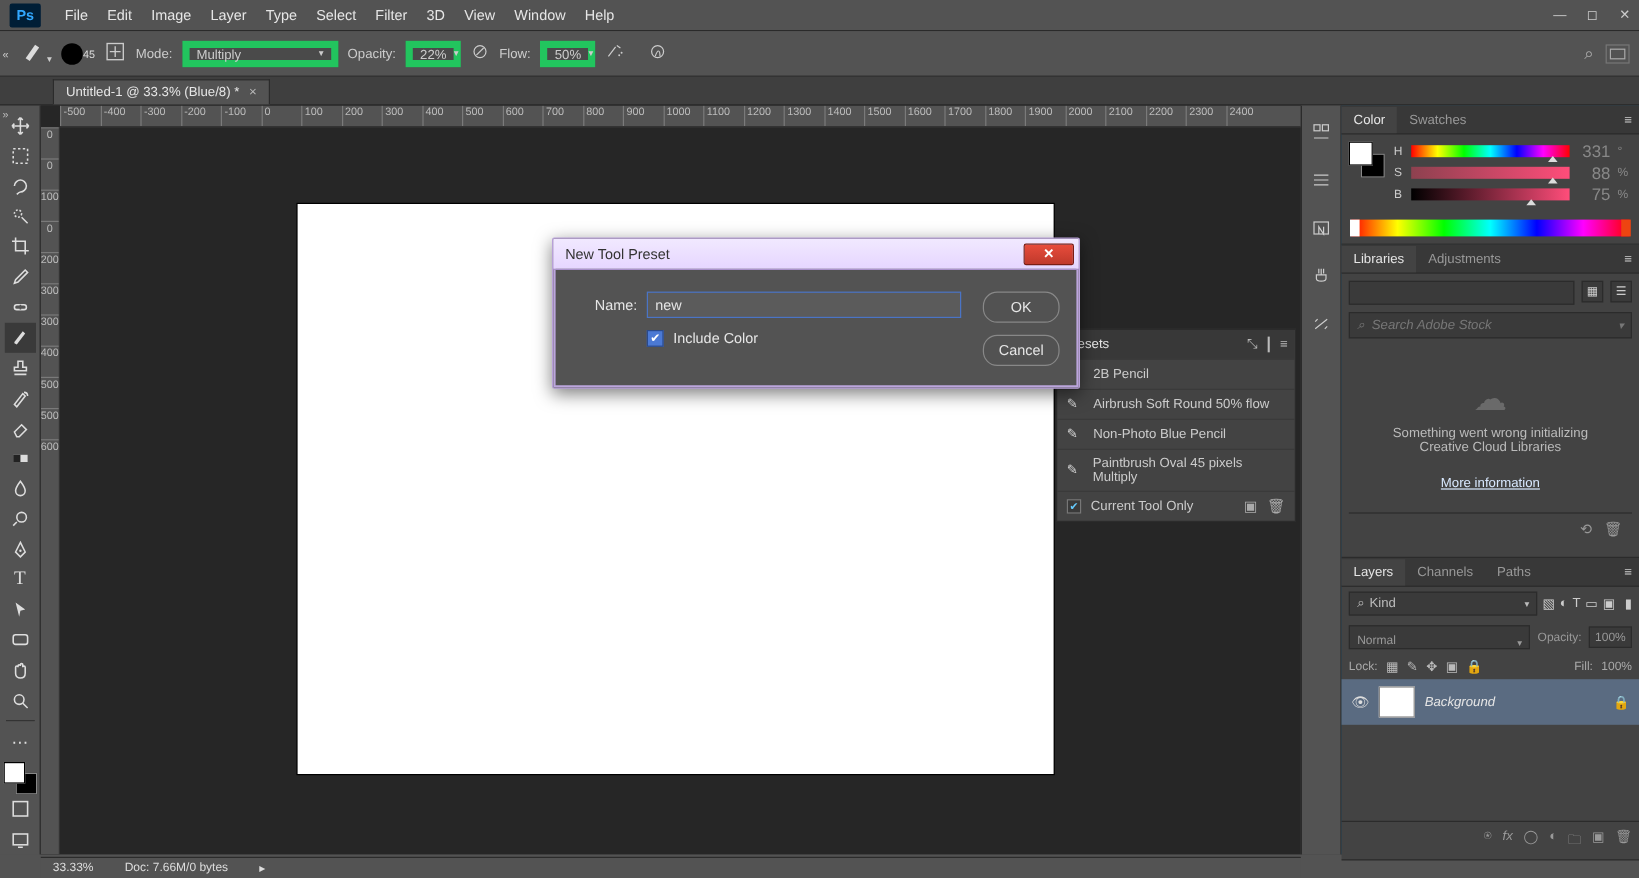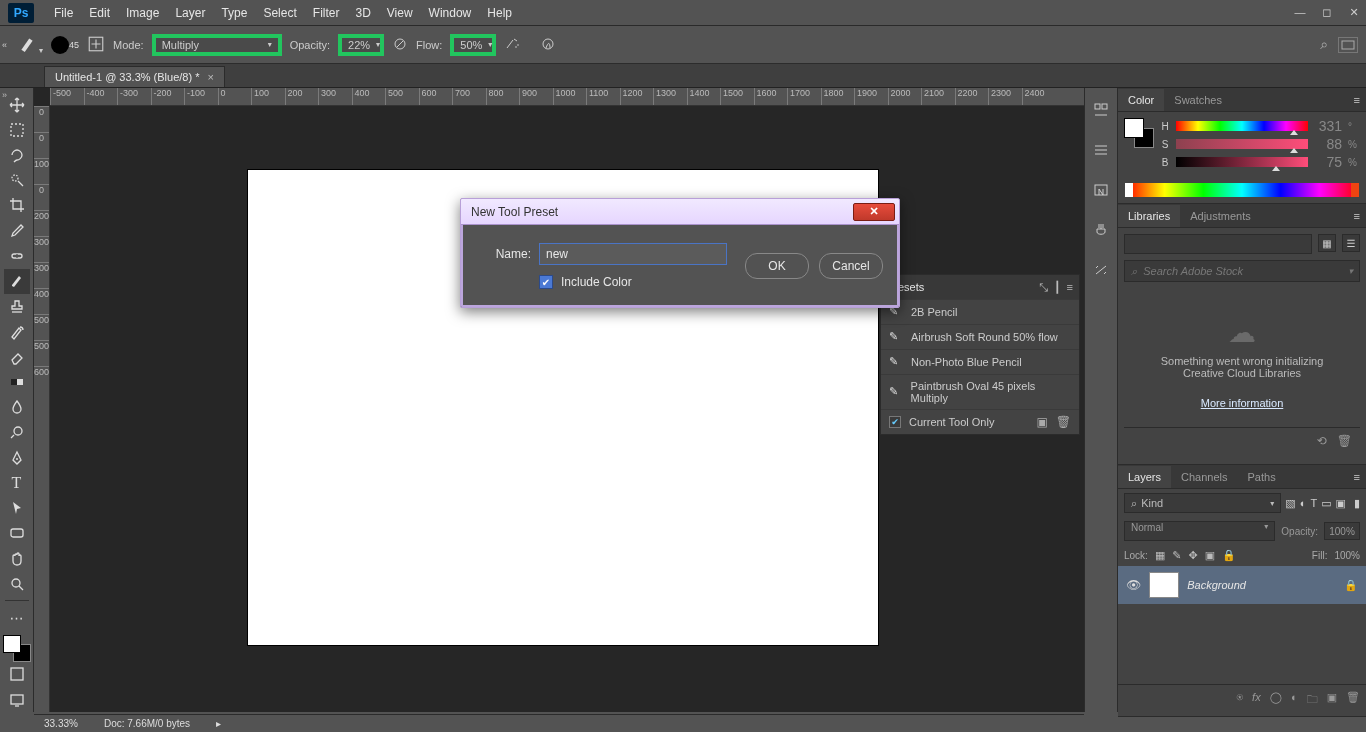--- a/index.html
+++ b/index.html
@@ -10,21 +10,21 @@
 .menubar .logo { width: 26px; height: 20px; background: #001e36; color:#31a8ff; font-weight:700; font-size:12px; display:flex; align-items:center; justify-content:center; border-radius:2px; margin-right:12px;}
 .menubar .menu-item { padding: 4px 8px; color:#e6e6e6; font-size:12px; cursor:default; }
 .menubar .spacer { flex:1; }
 .win-controls span { display:inline-block; width:24px; text-align:center; color:#ccc; font-size:11px; }
 
 
 .optbar { height:38px; background:#535353; border-bottom:1px solid #2c2c2c; display:flex; align-items:center; padding-left:12px; gap:8px; position:relative; }
 .optbar .brush-swatch{ width:18px; height:18px; border-radius:50%; background:#000; }
 .optbar .num { font-size:9px; color:#ddd; }
 .optbar .pair{ display:flex; flex-direction:row; align-items:center; }
-.optbar .optbox{ display:flex; align-items:center; height:22px; background:#4a4a4a; border:4px solid #22c55e; padding:0 6px; gap:6px; font-size:11px; color:#ccc;}
+.optbar .optbox{ display:flex; align-items:flex-start; height:22px; background:#4a4a4a; border:6px solid #22c55e; padding:0 6px; gap:6px; font-size:11px; color:#ccc;}
 .optbar .label{font-size:11px;color:#ccc;}
 .opt-expand { position:absolute; left:2px; top:50%; transform:translateY(-50%); font-size:9px; color:#ccc;}
 .opt-right{ position:absolute; right:8px; display:flex; gap:10px; align-items:center;}
 .opt-right .iconbox{ width:20px; height:16px; border:1px solid #777; display:flex; align-items:center; justify-content:center;}
 .opt-right .search{ font-size:14px; color:#aaa;}
 
 
 .tabrow { height:24px; background:#3f3f3f; display:flex; align-items:flex-end; padding-left:44px; border-bottom:1px solid #222;}
 .doc-tab{ background:#535353; border:1px solid #2b2b2b; border-bottom:none; padding:4px 10px; font-size:11px; color:#e6e6e6; display:flex; align-items:center; gap:8px;}
 .doc-tab .close-x{ font-size:11px; color:#bbb;}
@@ -84,21 +84,21 @@
 .lib-search{ height:22px; background:#3a3a3a; border:1px solid #2b2b2b; padding-left:6px; display:flex; align-items:center; gap:6px; color:#777; font-style:italic;}
 .lib-msg{ text-align:center; padding:34px 10px 4px; font-size:11px; color:#bbb;}
 .lib-msg .cloud{ font-size:28px; color:#6a6a6a; display:block; margin-bottom:6px;}
 .lib-link{ text-align:center; color:#d9e9ff; text-decoration:underline; font-size:11px; margin-top:14px;}
 .lib-footer{ display:flex; justify-content:flex-end; gap:10px; padding:6px 8px; font-size:12px; color:#999; border-top:1px solid #2b2b2b; margin-top:18px;}
 
 
 .layers-filter{ display:flex; align-items:center; gap:4px; padding:4px 6px;}
 .layers-filter .dd{ flex:1; height:20px; background:#3a3a3a; border:1px solid #2b2b2b; display:flex; align-items:center; padding:0 6px; gap:4px; color:#bbb;}
 .layers-row{ display:flex; align-items:center; gap:6px; padding:4px 6px; font-size:10px; color:#999;}
-.layers-row .dd{ flex:1; height:20px; background:#3a3a3a; border:1px solid #2b2b2b; display:flex; align-items:flex-start; padding:0 6px;}
+.layers-row .dd{ flex:1; height:20px; background:#3a3a3a; border:1px solid #2b2b2b; display:flex; align-items:flex-end; padding:0 6px;}
 .layers-row .pct{ width:36px; height:18px; background:#3a3a3a; border:1px solid #2b2b2b; text-align:center; line-height:18px;}
 .lock-row{ display:flex; align-items:center; gap:7px; padding:4px 6px; color:#aaa; font-size:10px;}
 .lock-row .ic{ font-size:11px; color:#bbb;}
 .layer-item{ display:flex; align-items:center; gap:8px; padding:6px 8px; background:#5a6b81;}
 .layer-item .eye{ color:#ddd; font-size:12px;}
 .layer-item .thumb{ width:30px; height:26px; background:#fff; border:1px solid #888;}
 .layer-item .name{ font-style:italic; color:#e6e6e6;}
 .layer-item .lock{ margin-left:auto; color:#ddd;}
 .layers-footer{ display:flex; justify-content:flex-end; gap:9px; padding:6px 6px; color:#999; font-size:11px; border-top:1px solid #2b2b2b; margin-top:80px;}
 
@@ -119,21 +119,21 @@
 .dialog .titlebar{ height:26px; background:linear-gradient(#f1e9ff,#e6d6ff); border-bottom:1px solid #aa92cc; display:flex; align-items:center; padding:0 4px 0 10px; color:#333; font-size:12px;}
 .dialog .titlebar .title{ flex:1;}
 .dialog .titlebar .close{ width:42px; height:18px; background:linear-gradient(#e74c3c,#c0392b); border:1px solid #7a1d14; border-radius:2px; color:#fff; display:flex; align-items:center; justify-content:center; font-size:11px; font-weight:bold;}
 .dialog .body{ padding:18px 16px 18px 22px; display:flex; gap:18px;}
 .dialog .fields{ flex:1; }
 .dialog .field-row{ display:flex; align-items:center; gap:8px; margin-bottom:10px;}
 .dialog .field-row .lab{ width:48px; text-align:right; font-size:12px; color:#e6e6e6;}
 .dialog .field-row input[type=text]{ flex:1; height:22px; background:#5b5b5b; border:1px solid #4a74c5; color:#e6e6e6; padding:0 6px; font-size:12px; outline:none;}
 .dialog .chk-row{ display:flex; align-items:center; gap:8px; padding-left:56px; font-size:12px; color:#e6e6e6;}
 .dialog .chk-row .chk{ width:14px; height:14px; background:#4b79d4; border:1px solid #2b4a8a; display:flex; align-items:center; justify-content:center; color:#fff; font-size:10px;}
-.dialog .buttons{ display:flex; flex-direction:row; gap:10px;align-items:center;}
+.dialog .buttons{ display:flex; flex-direction:column; gap:10px;}
 .dialog .btn{ width:64px; height:26px; background:#525252; border:1px solid #888; border-radius:12px; display:flex; align-items:center; justify-content:center; font-size:12px; color:#e6e6e6;}
 
 
 .statusbar{ position:absolute; left:34px; bottom:0; right:282px; height:18px; background:#535353; border-top:1px solid #2b2b2b; display:flex; align-items:center; font-size:10px; color:#ddd; padding-left:10px; gap:26px;}
 .statusbar .arrow{ color:#ddd; }
 
 .expand-btn{position:absolute;left:2px;top:2px;width:12px;height:12px;font-size:9px;color:#bbb;}
 </style>
 </head>
 <body>

